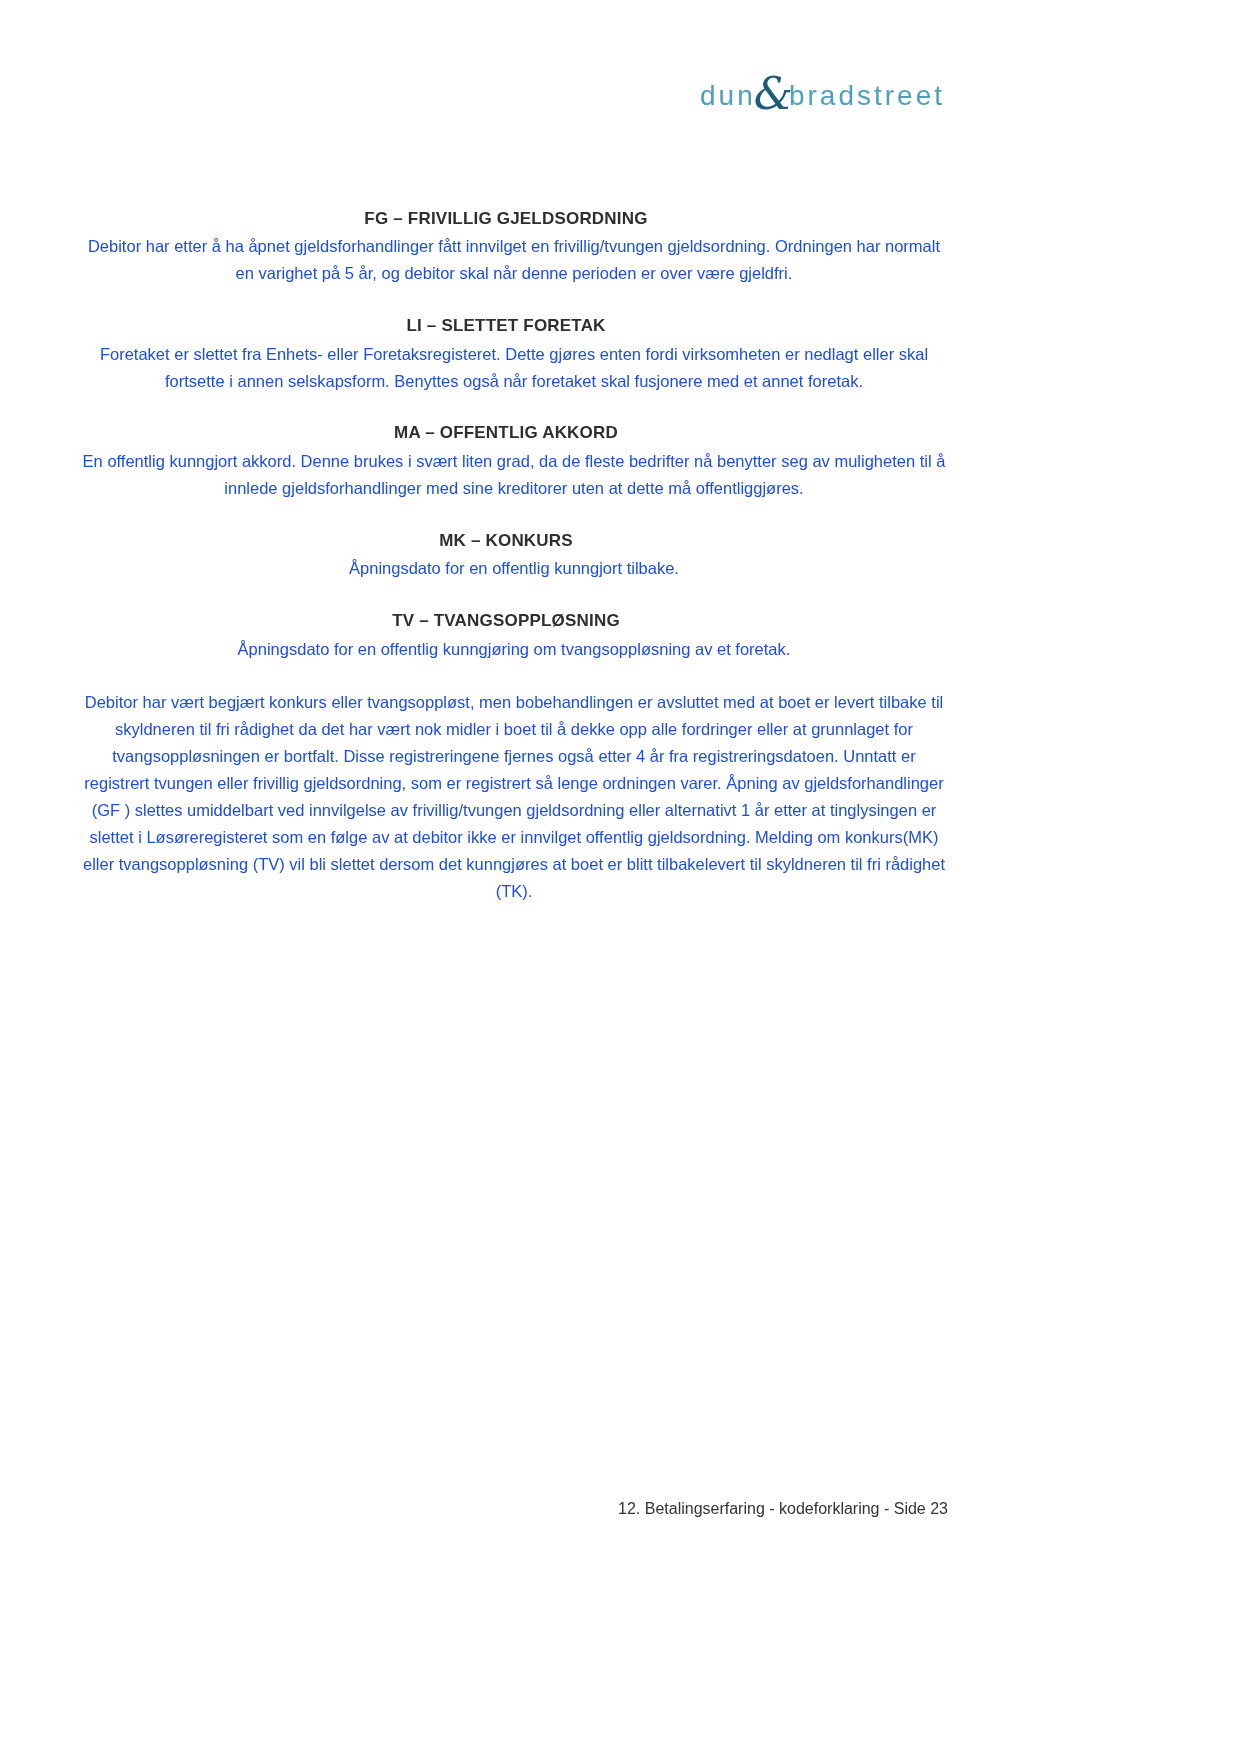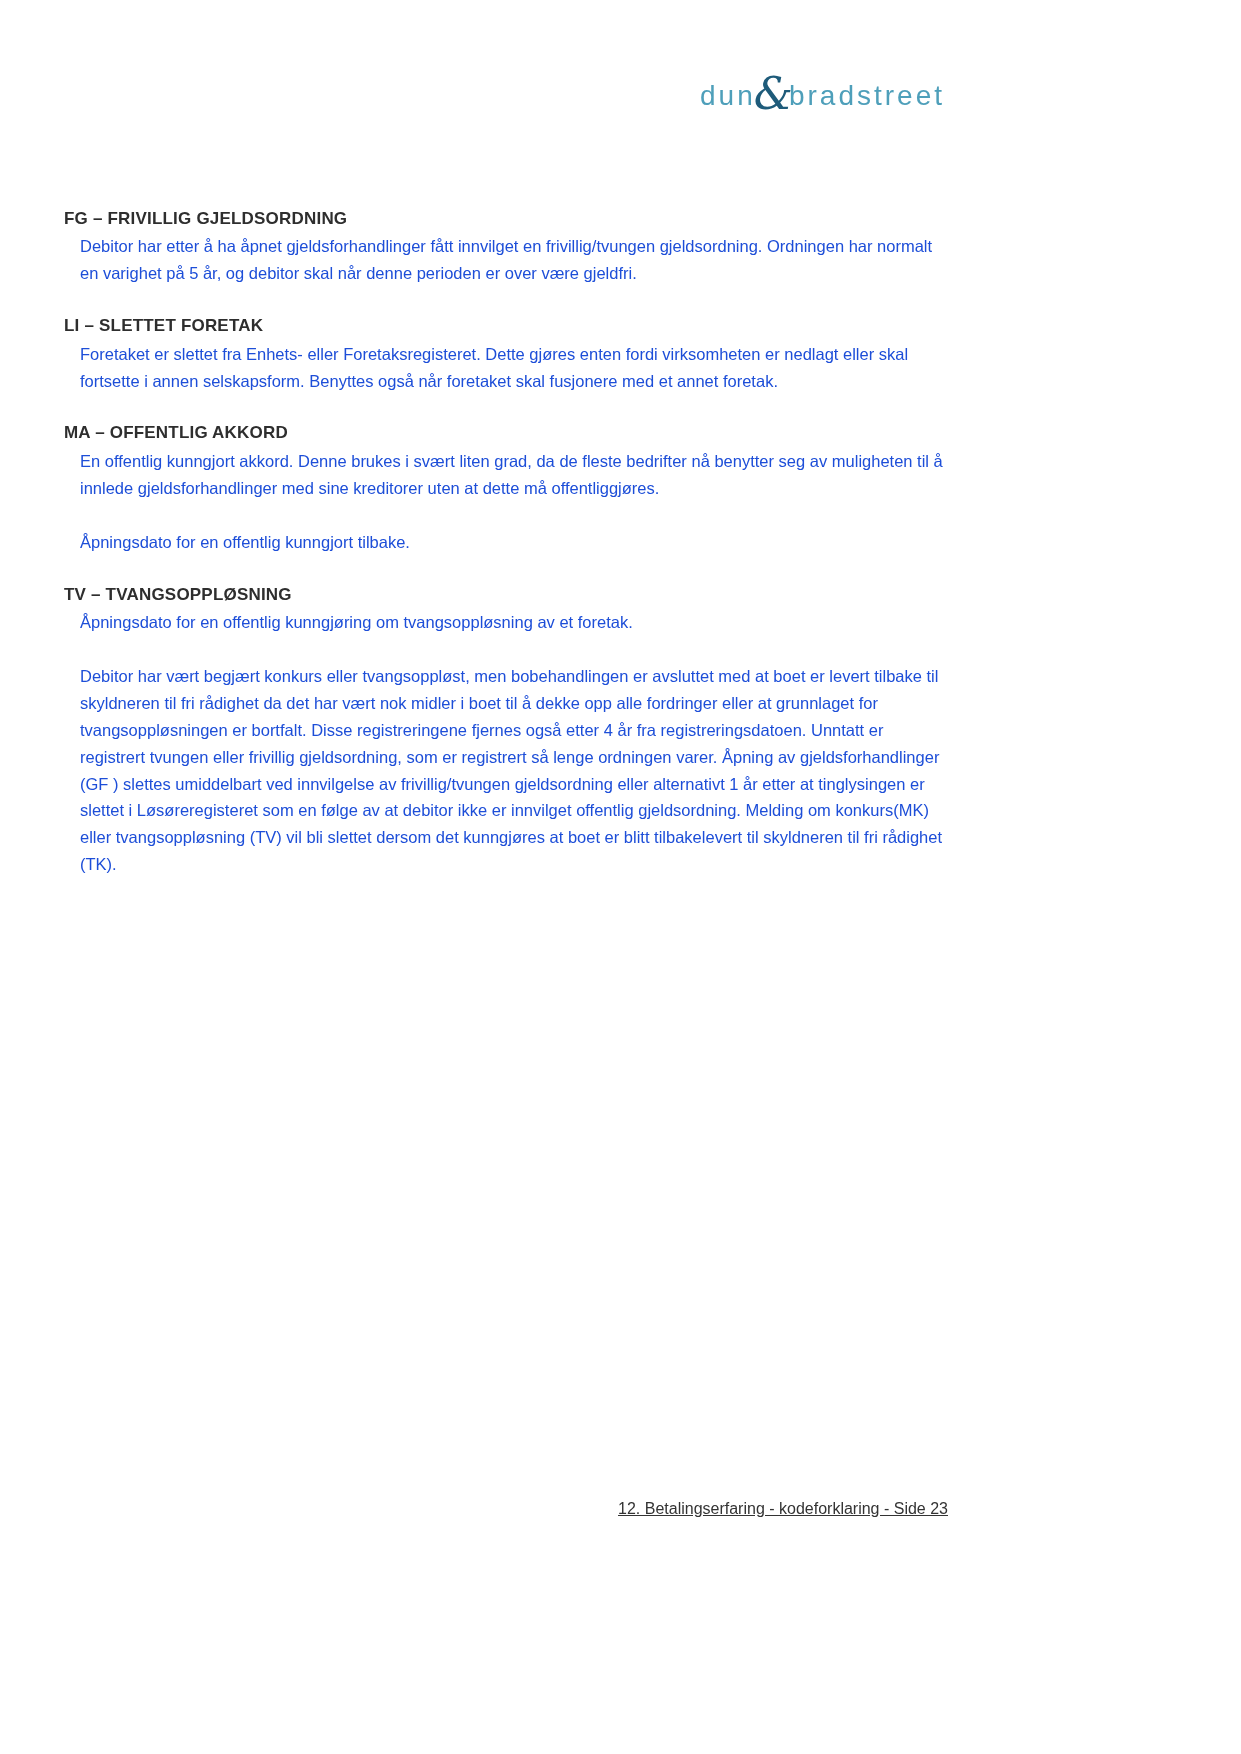--- a/index.html
+++ b/index.html
@@ -5,20 +5,21 @@
   * { box-sizing: border-box; }
   html, body { margin: 0; padding: 0; background: #ffffff; }
   body { font-family: "Liberation Sans", "DejaVu Sans", sans-serif; }
 
   .page {
     position: relative;
     width: 1241px;
     height: 1754px;
     background: #ffffff;
     overflow: hidden;
+    text-align: center;
   }
 
   
   .logo {
     position: absolute;
     top: 68px;
     right: 296px;
     display: flex;
     align-items: baseline;
     white-space: nowrap;
@@ -64,21 +65,20 @@
     line-height: 1.63;
   }
 
   
   .footer {
     position: absolute;
     top: 1500px;
     right: 293px;
     font-size: 16px;
     color: #333333;
-    text-decoration: underline;
   }
 </style>
 </head>
 <body>
 
 <div class="page">
 
   <header class="logo">
     <span class="logo-word">dun</span>
     <span class="logo-amp">&amp;</span>
@@ -96,20 +96,21 @@
       <h3 class="sec-heading">LI – SLETTET FORETAK</h3>
       <p class="sec-body">Foretaket er slettet fra Enhets- eller Foretaksregisteret. Dette gjøres enten fordi virksomheten er nedlagt eller skal fortsette i annen selskapsform. Benyttes også når foretaket skal fusjonere med et annet foretak.</p>
     </section>
 
     <section class="sec">
       <h3 class="sec-heading">MA – OFFENTLIG AKKORD</h3>
       <p class="sec-body">En offentlig kunngjort akkord. Denne brukes i svært liten grad, da de fleste bedrifter nå benytter seg av muligheten til å innlede gjeldsforhandlinger med sine kreditorer uten at dette må offentliggjøres.</p>
     </section>
 
     <section class="sec">
+      <h3 class="sec-heading">MK – KONKURS</h3>
       <p class="sec-body">Åpningsdato for en offentlig kunngjort tilbake.</p>
     </section>
 
     <section class="sec">
       <h3 class="sec-heading">TV – TVANGSOPPLØSNING</h3>
       <p class="sec-body">Åpningsdato for en offentlig kunngjøring om tvangsoppløsning av et foretak.</p>
     </section>
 
     <section class="sec">
       <p class="sec-body">Debitor har vært begjært konkurs eller tvangsoppløst, men bobehandlingen er avsluttet med at boet er levert tilbake til skyldneren til fri rådighet da det har vært nok midler i boet til å dekke opp alle fordringer eller at grunnlaget for tvangsoppløsningen er bortfalt. Disse registreringene fjernes også etter 4 år fra registreringsdatoen. Unntatt er registrert tvungen eller frivillig gjeldsordning, som er registrert så lenge ordningen varer. Åpning av gjeldsforhandlinger (GF ) slettes umiddelbart ved innvilgelse av frivillig/tvungen gjeldsordning eller alternativt 1 år etter at tinglysingen er slettet i Løsøreregisteret som en følge av at debitor ikke er innvilget offentlig gjeldsordning. Melding om konkurs(MK) eller tvangsoppløsning (TV) vil bli slettet dersom det kunngjøres at boet er blitt tilbakelevert til skyldneren til fri rådighet (TK).</p>

